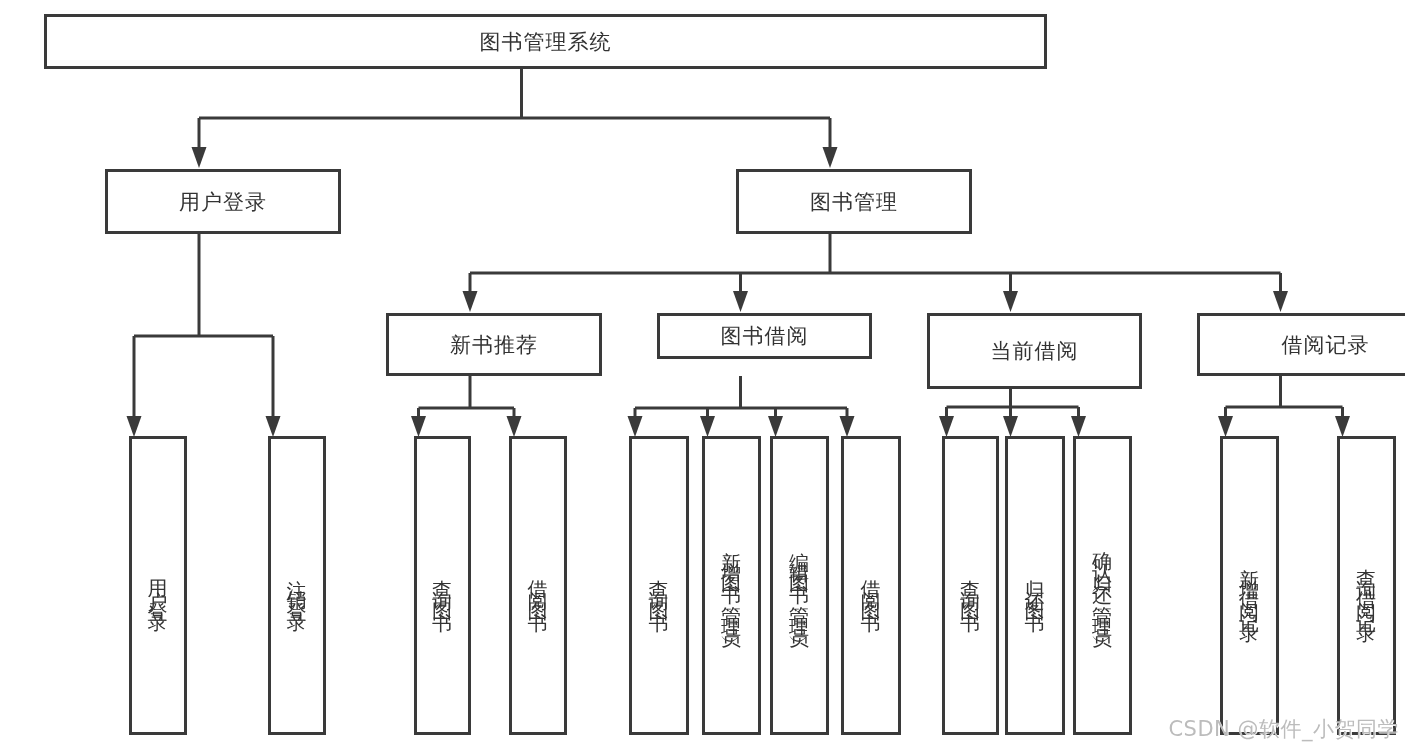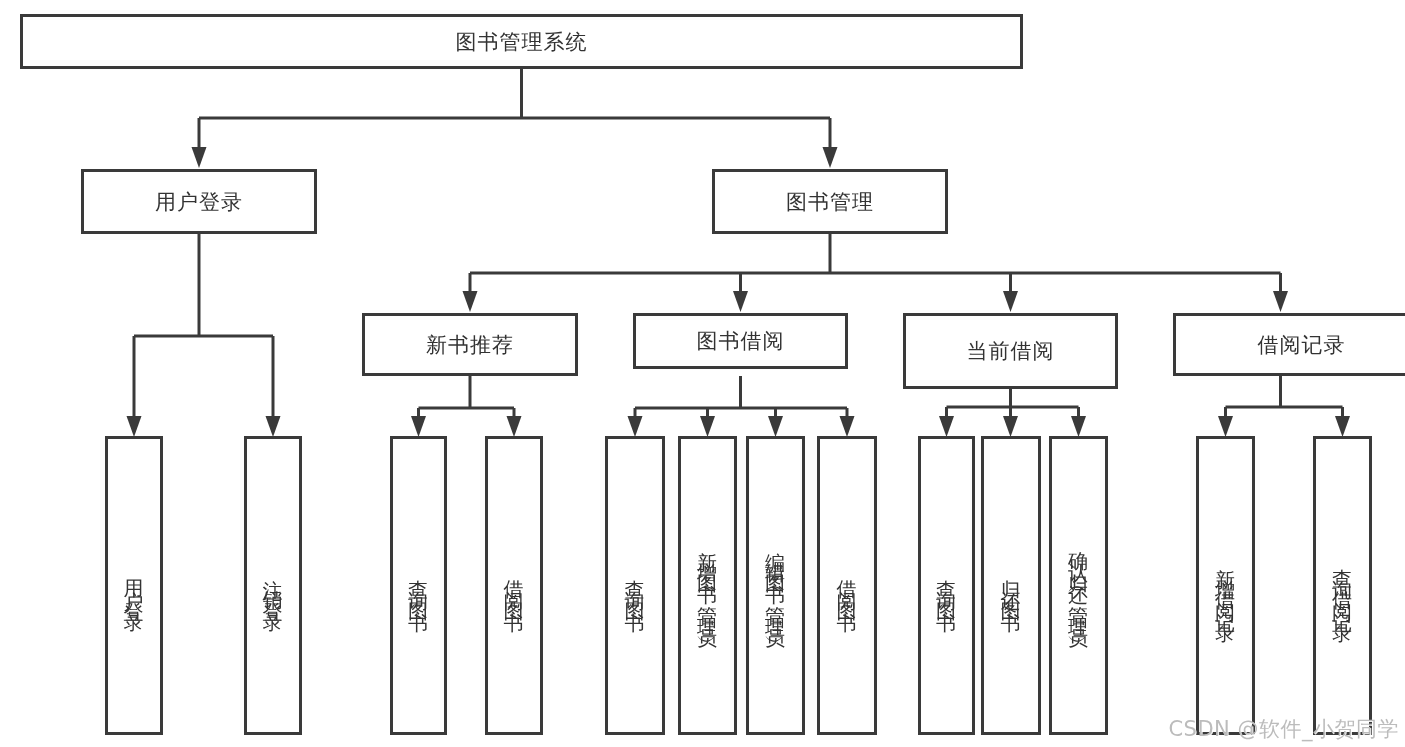--- a/index.html
+++ b/index.html
@@ -21,20 +21,21 @@
   svg.wires line{stroke:var(--line);stroke-width:3;}
   svg.wires polygon{fill:var(--line);stroke:none;}
   .node{
     position:absolute;
     box-sizing:border-box;
     border:3px solid var(--line);
     background:#fff;
     display:flex;
     align-items:center;
     justify-content:center;
+    margin-left:24px;
   }
   .node.h{
     font-size:21px;
     letter-spacing:1px;
     white-space:nowrap;
   }
   .node.v span{
     writing-mode:vertical-rl;
     font-size:20px;
     letter-spacing:11px;
@@ -112,21 +113,21 @@
       <line x1="1342.5" y1="407" x2="1342.5" y2="419"></line>
       <polygon points="1335,416 1350,416 1342.5,437"></polygon>
     </svg>
 
   <div class="node h" style="left:20px;top:14px;width:1003px;height:55px">图书管理系统</div>
 
   <div class="node h" style="left:81px;top:169px;width:236px;height:65px">用户登录</div>
   <div class="node h" style="left:712px;top:169px;width:236px;height:65px">图书管理</div>
 
   <div class="node h" style="left:362px;top:313px;width:216px;height:63px">新书推荐</div>
-  <div class="node h" style="left:633px;top:313px;width:215px;height:56px">图书借阅</div>
+  <div class="node h" style="left:633px;top:313px;width:215px;height:46px">图书借阅</div>
   <div class="node h" style="left:903px;top:313px;width:215px;height:76px">当前借阅</div>
   <div class="node h" style="left:1173px;top:313px;width:257px;height:63px">借阅记录</div>
 
   <div class="node v" style="left:105px;top:436px;width:58px;height:299px">
     <span>用户登录</span>
   </div>
   <div class="node v" style="left:244px;top:436px;width:58px;height:299px">
     <span>注销登录</span>
   </div>
 

